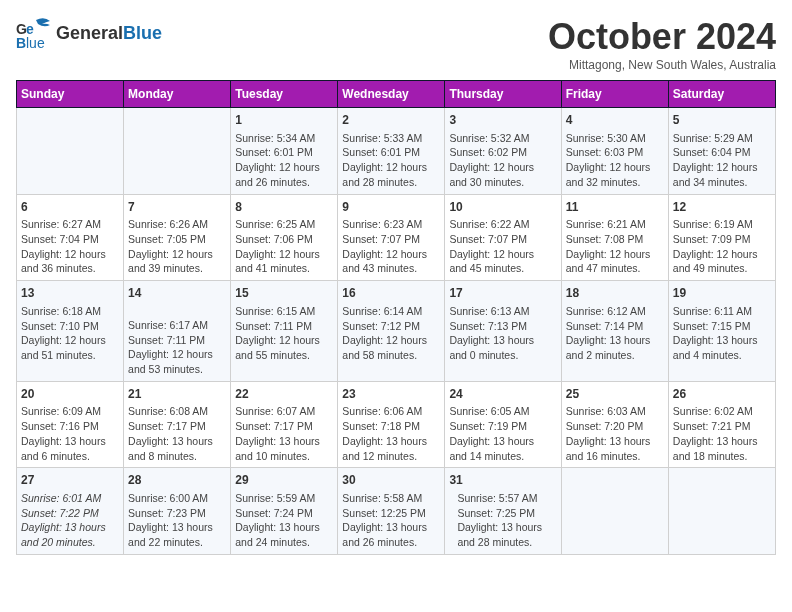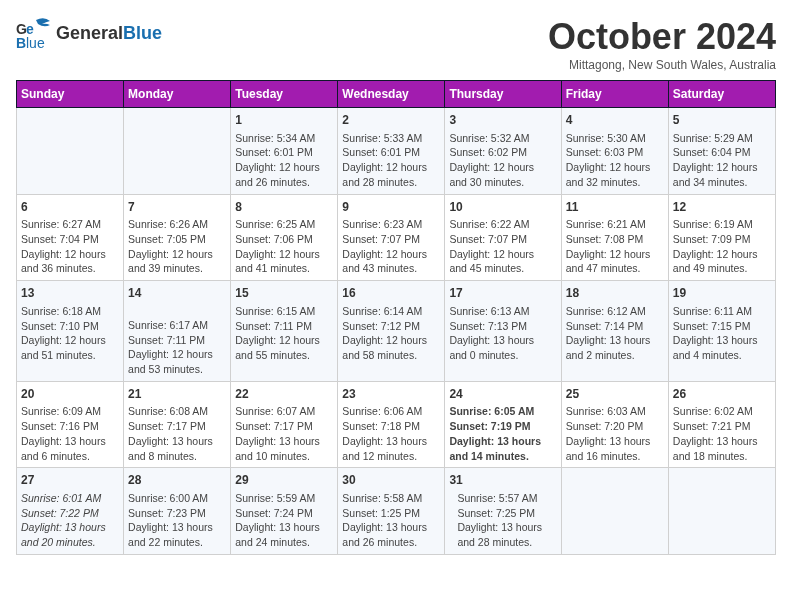--- a/index.html
+++ b/index.html
@@ -279,21 +279,21 @@
         </td>
         <td>
           <span class="day-number">23</span>
           <div class="cell-content" style="white-space: pre-line;">Sunrise: 6:06 AM
 Sunset: 7:18 PM
 Daylight: 13 hours
 and 12 minutes.</div>
         </td>
         <td>
           <span class="day-number">24</span>
-          <div class="cell-content" style="white-space: pre-line; font-weight: bold;">Sunrise: 6:05 AM
+          <div class="cell-content" style="white-space: pre-line;">Sunrise: 6:05 AM
 Sunset: 7:19 PM
 Daylight: 13 hours
 and 14 minutes.</div>
         </td>
         <td>
           <span class="day-number">25</span>
           <div class="cell-content" style="white-space: pre-line;">Sunrise: 6:03 AM
 Sunset: 7:20 PM
 Daylight: 13 hours
 and 16 minutes.</div>
@@ -324,21 +324,21 @@
         <td>
           <span class="day-number">29</span>
           <div class="cell-content" style="white-space: pre-line;">Sunrise: 5:59 AM
 Sunset: 7:24 PM
 Daylight: 13 hours
 and 24 minutes.</div>
         </td>
         <td>
           <span class="day-number">30</span>
           <div class="cell-content" style="white-space: pre-line;">Sunrise: 5:58 AM
-Sunset: 1:25 PM
+Sunset: 12:25 PM
 Daylight: 13 hours
 and 26 minutes.</div>
         </td>
         <td>
           <span class="day-number">31</span>
           <div class="cell-content" style="white-space: pre-line; margin-left: 8px;">Sunrise: 5:57 AM
 Sunset: 7:25 PM
 Daylight: 13 hours
 and 28 minutes.</div>
         </td>

